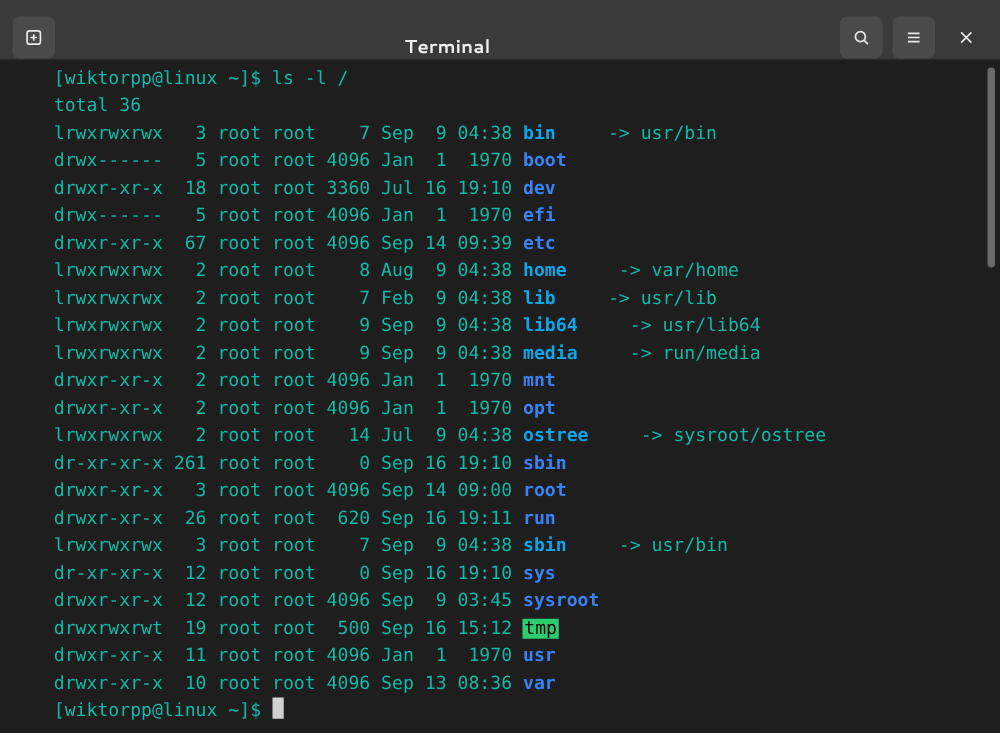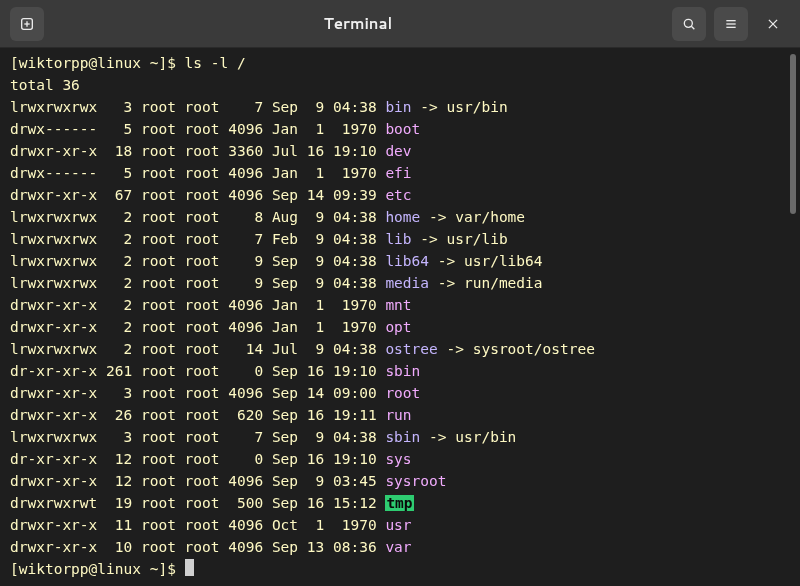--- a/index.html
+++ b/index.html
@@ -4,21 +4,21 @@
 <style>
   * { margin: 0; padding: 0; box-sizing: border-box; }
   html, body { width: 800px; height: 586px; overflow: hidden; font-family: "DejaVu Sans Mono","Menlo","Consolas",monospace; }
   body { background: #1e1e1e; color: #d0d0d0; }
 
   
   .titlebar {
     height: 48px;
     background: #3a3a3a;
     display: flex;
-    align-items: center;
+    align-items: flex-end;
     padding: 0 10px;
     gap: 8px;
     border-bottom: 1px solid #2a2a2a;
   }
   .tb-btn {
     width: 34px; height: 34px;
     border-radius: 6px;
     background: #4a4a4a;
     display: flex; align-items: center; justify-content: center;
     color: #eaeaea;
@@ -51,24 +51,24 @@
     color: #d0d0d0;
   }
   .scrollbar {
     position: absolute;
     top: 6px; right: 4px;
     width: 6px; height: 160px;
     background: #6a6a6a;
     border-radius: 3px;
   }
 
-  .c-dir   { color: #f0abfc; font-weight: 400; }
-  .c-link  { color: #c4b5fd; font-weight: 400; }
-  .c-plain { color: #fef9c3; }
-  .c-sticky { background: #2ecc71; color: #0a0a0a; font-weight: 700; padding: 0 1px; }
+  .c-dir   { color: #3b82f6; font-weight: 700; }
+  .c-link  { color: #0ea5e9; font-weight: 700; }
+  .c-plain { color: #14b8a6; margin-left: 33px; }
+  .c-sticky { background: #2ecc71; color: #0a0a0a; font-weight: 400; padding: 0 1px; }
 
   .cursor {
     display: inline-block;
     width: 9px; height: 17px;
     background: #d0d0d0;
     vertical-align: -2px;
   }
 </style>
 </head>
 <body>
@@ -121,16 +121,16 @@
 <span class="c-plain">drwxr-xr-x   2 root root 4096 Jan  1  1970 </span><span class="c-dir">mnt</span>
 <span class="c-plain">drwxr-xr-x   2 root root 4096 Jan  1  1970 </span><span class="c-dir">opt</span>
 <span class="c-plain">lrwxrwxrwx   2 root root   14 Jul  9 04:38 </span><span class="c-link">ostree</span><span class="c-plain"> -&gt; sysroot/ostree</span>
 <span class="c-plain">dr-xr-xr-x 261 root root    0 Sep 16 19:10 </span><span class="c-dir">sbin</span>
 <span class="c-plain">drwxr-xr-x   3 root root 4096 Sep 14 09:00 </span><span class="c-dir">root</span>
 <span class="c-plain">drwxr-xr-x  26 root root  620 Sep 16 19:11 </span><span class="c-dir">run</span>
 <span class="c-plain">lrwxrwxrwx   3 root root    7 Sep  9 04:38 </span><span class="c-link">sbin</span><span class="c-plain"> -&gt; usr/bin</span>
 <span class="c-plain">dr-xr-xr-x  12 root root    0 Sep 16 19:10 </span><span class="c-dir">sys</span>
 <span class="c-plain">drwxr-xr-x  12 root root 4096 Sep  9 03:45 </span><span class="c-dir">sysroot</span>
 <span class="c-plain">drwxrwxrwt  19 root root  500 Sep 16 15:12 </span><span class="c-sticky">tmp</span>
-<span class="c-plain">drwxr-xr-x  11 root root 4096 Oct  1  1970 </span><span class="c-dir">usr</span>
+<span class="c-plain">drwxr-xr-x  11 root root 4096 Jan  1  1970 </span><span class="c-dir">usr</span>
 <span class="c-plain">drwxr-xr-x  10 root root 4096 Sep 13 08:36 </span><span class="c-dir">var</span>
 <span class="c-plain">[wiktorpp@linux ~]$ </span><span class="cursor"></span></div>
 </div>
 
 </body></html>

